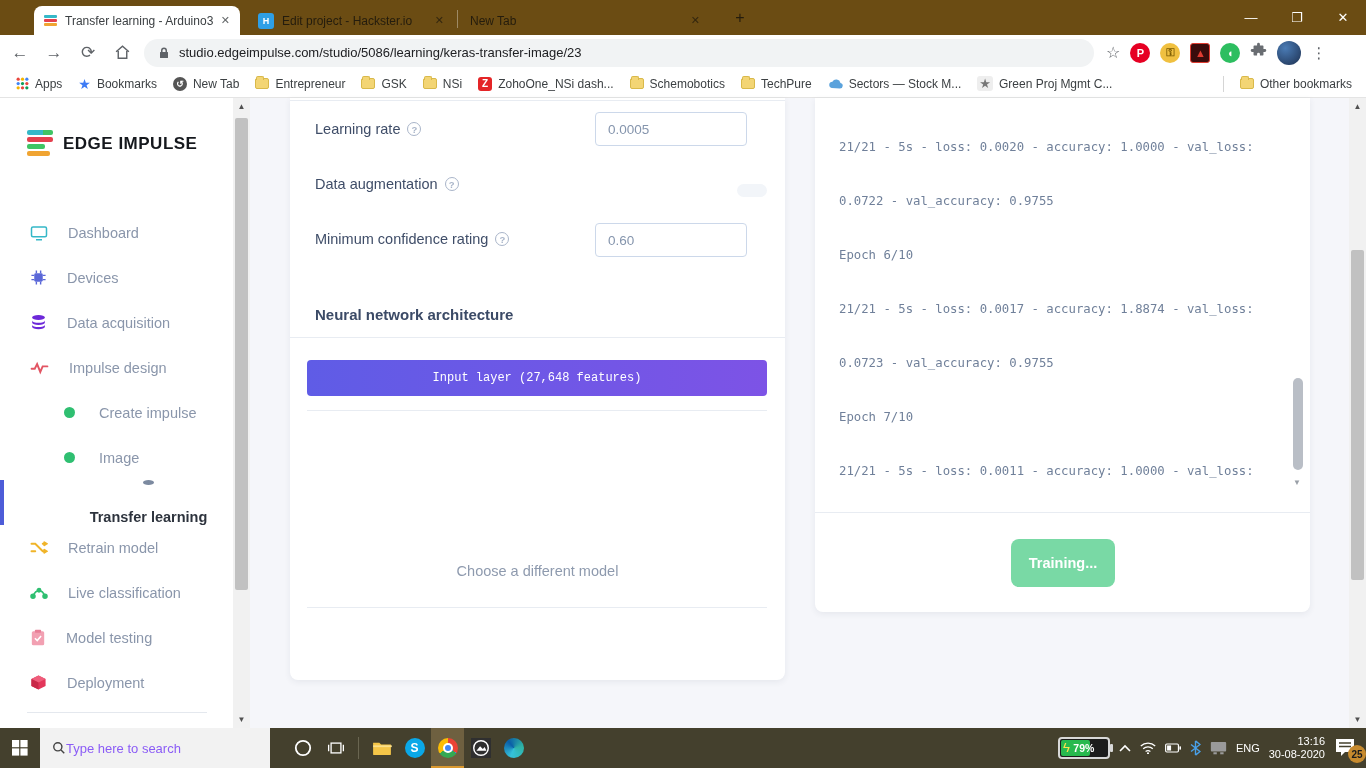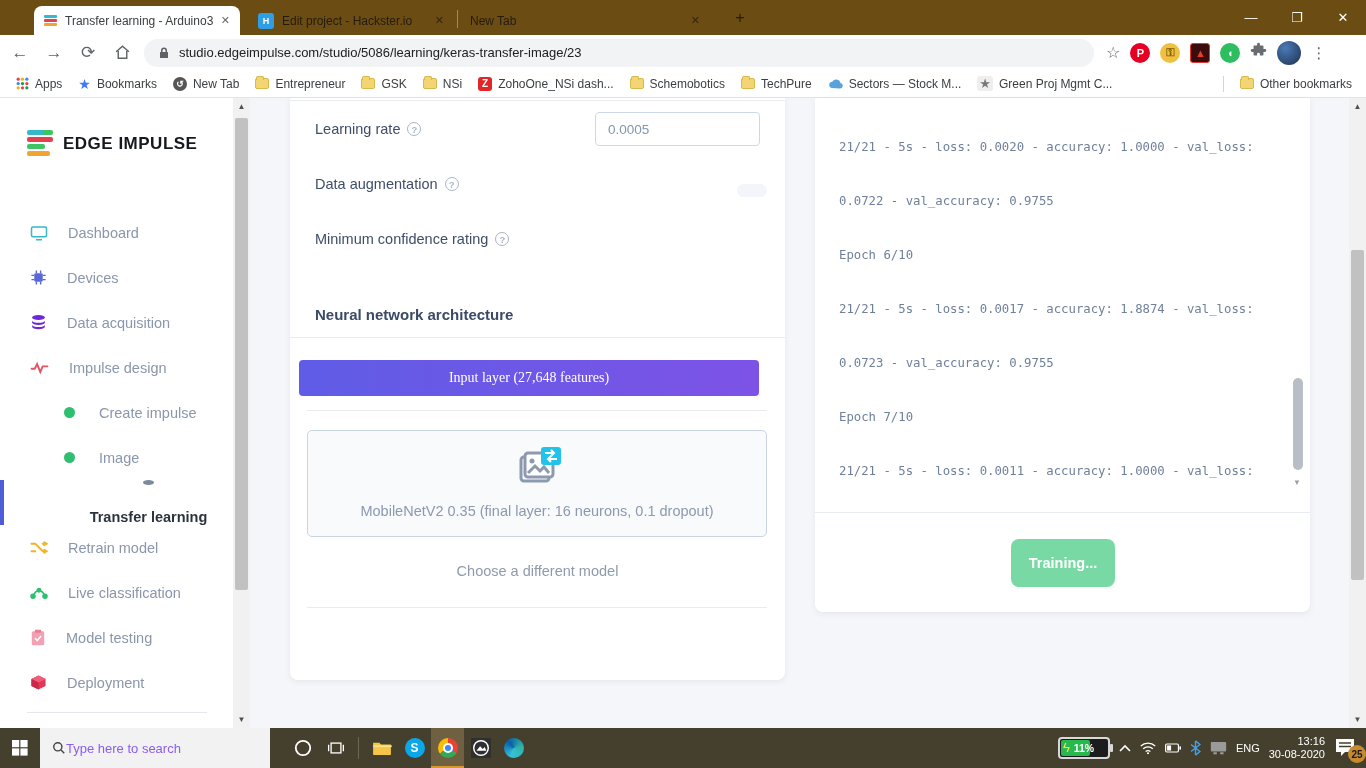--- a/index.html
+++ b/index.html
@@ -47,23 +47,23 @@
   .sbar .arr { position:absolute; left:0; width:17px; height:17px; color:#505050; font-size:8px; text-align:center; line-height:17px; }
   .sbar .thumb { position:absolute; left:2px; width:13px; background:#c1c1c1; }
 
   
   .card { position:absolute; background:#fff; box-shadow:0 2px 6px rgba(50,60,90,.08); }
   #card-left { left:290px; top:0; width:495px; height:582px; border-radius:0 0 8px 8px; }
   #card-right { left:815px; top:0; width:495px; height:514px; border-radius:0 0 8px 8px; }
 
   .flabel { position:absolute; left:25px; font-size:14.5px; color:#3f4d68; display:flex; align-items:center; gap:7px; }
   .help { width:14px; height:14px; border-radius:50%; border:1px solid #a9b5c9; color:#a9b5c9; font-size:9.5px; display:inline-flex; align-items:center; justify-content:center; font-weight:bold; }
-  .finput { position:absolute; left:305px; width:165px; height:34px; border:1px solid #ccd8ea; border-radius:4px; background:#fff; font-size:13.5px; color:#8595ad; padding:0 12px; font-family:"Liberation Sans",sans-serif; }
+  .finput { position:absolute; left:305px; width:152px; height:34px; border:1px solid #ccd8ea; border-radius:4px; background:#fff; font-size:13.5px; color:#8595ad; padding:0 12px; font-family:"Liberation Sans",sans-serif; }
   .divider { position:absolute; height:1px; background:#e8ecf2; }
-  .nn-btn { position:absolute; left:9px; width:460px; height:36px; border:none; border-radius:4px; color:#fff; font-size:14px; font-family:Liberation Serif, serif; }
+  .nn-btn { position:absolute; left:17px; width:460px; height:36px; border:none; border-radius:4px; color:#fff; font-size:12px; font-family:Liberation Mono, monospace; }
   #input-layer-btn { background:linear-gradient(90deg,#5f5ce6,#7d53e6); }
   #output-layer-btn { background:linear-gradient(90deg,#9193aa,#8b8da4); }
   #model-box { position:absolute; left:17px; top:332px; width:460px; height:107px; background:#f9fafc; border:1px solid #cbd4e1; border-radius:5px; }
   #model-name { position:absolute; left:0; top:72px; width:100%; text-align:center; font-size:14.5px; color:#8c99af; }
   #choose-model { position:absolute; left:0; top:465px; width:100%; text-align:center; font-size:14.5px; color:#8e9aae; cursor:pointer; }
 
   
   #console { position:absolute; left:24px; top:4px; width:450px; height:404px; overflow:hidden; font-family:"DejaVu Sans Mono",monospace; font-size:12.3px; line-height:18px; color:#70809a; white-space:pre; }
   #console .ln { height:18px; }
   #train-btn { position:absolute; left:196px; top:441px; width:104px; height:48px; background:#79d9a5; border:none; border-radius:8px; color:#fff; font-size:14.5px; font-weight:bold; font-family:"Liberation Sans",sans-serif; }
@@ -321,40 +321,28 @@
     <div class="flabel" style="top:78px;">
       <span>Data augmentation</span>
       <span class="help">?</span>
     </div>
     <div style="position:absolute; left:447px; top:86px; width:30px; height:13px; background:#f2f5f9; border-radius:7px;"></div>
 
     <div class="flabel" style="top:133px;">
       <span>Minimum confidence rating</span>
       <span class="help">?</span>
     </div>
+    <input class="finput" style="top: 125px;" value="0.60">
 
     <div style="position:absolute; left:25px; top:208px; font-size:15px; font-weight:bold; color:#3b4a66;">Neural network architecture</div>
     <div class="divider" style="left:0; top:239px; width:495px;"></div>
 
     <button class="nn-btn" id="input-layer-btn" style="top:262px;">Input layer (27,648 features)</button>
     <div class="divider" style="left:17px; top:312px; width:460px;"></div>
 
-    <div id="model-box">
-      <div style="position:absolute; left:207px; top:16px;">
-        <svg width="46" height="44" viewBox="0 0 46 44">
-          <rect x="6" y="10" width="28" height="24" rx="3" fill="none" stroke="#8c99af" stroke-width="3"></rect>
-          <rect x="10" y="6" width="28" height="24" rx="3" fill="#fff" stroke="#8c99af" stroke-width="3"></rect>
-          <circle cx="17" cy="14" r="2.5" fill="#8c99af"></circle>
-          <path d="M13 26 l7 -7 5 5 4 -4 5 6" stroke="#8c99af" stroke-width="3" fill="none"></path>
-          <rect x="26" y="0" width="20" height="18" rx="3" fill="#21c3e8"></rect>
-          <path d="M30 6 h9 m-3 -3 l3 3 -3 3 M42 12 h-9 m3 -3 l-3 3 3 3" stroke="#fff" stroke-width="2" fill="none"></path>
-        </svg>
-      </div>
-      <div id="model-name">MobileNetV2 0.35 (final layer: 16 neurons, 0.1 dropout)</div>
-    </div>
 
     <div id="choose-model">Choose a different model</div>
     <div class="divider" style="left:17px; top:509px; width:460px;"></div>
   </div>
 
   <div class="card" id="card-right">
     <div id="console">
       <div class="ln"><span>21/21 - 5s - loss: 0.0020 - accuracy: 1.0000 - val_loss:</span></div>
       <div class="ln"><span>0.0722 - val_accuracy: 0.9755</span></div>
       <div class="ln"><span>Epoch 6/10</span></div>
@@ -444,21 +432,21 @@
       </svg>
   </div>
   <div class="tb-ic">
     <span style="width:20px;height:20px;border-radius:50%;background:conic-gradient(from 200deg,#35c1d9,#0a5ea8,#2fb3a5,#35c1d9);display:inline-block;"></span>
   </div>
 
   <div id="tray">
     <div id="battery-widget">
       <span class="fill"></span>
       <span class="bolt">ϟ</span>
-      <span class="pct">11%</span>
+      <span class="pct">79%</span>
       <span class="cap"></span>
     </div>
     <svg width="12" height="8" viewBox="0 0 12 8">
         <path d="M1 7 L6 2 L11 7" stroke="#fff" stroke-width="1.6" fill="none"></path>
       </svg>
     <svg width="16" height="12" viewBox="0 0 20 15">
         <path d="M1 5 a13 13 0 0 1 18 0 M4 8.5 a9 9 0 0 1 12 0 M7 12 a5 5 0 0 1 6 0" stroke="#fff" stroke-width="1.6" fill="none"></path>
         <circle cx="10" cy="14" r="1.3" fill="#fff"></circle>
       </svg>
     <svg width="16" height="10" viewBox="0 0 20 12">

